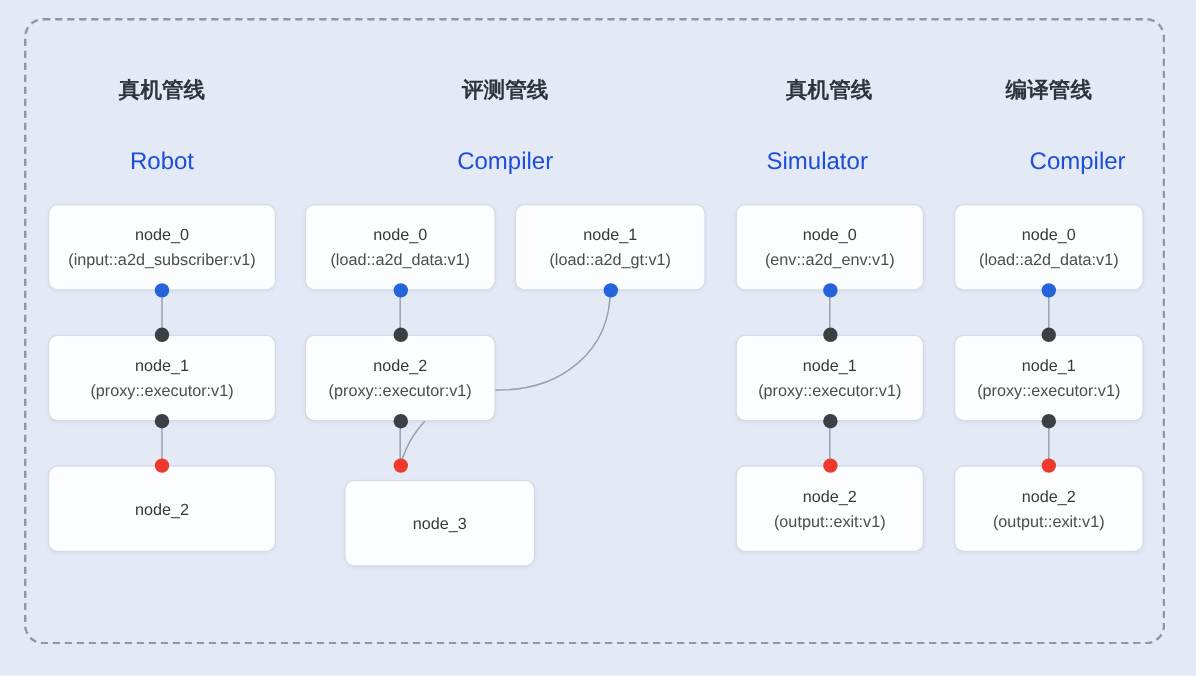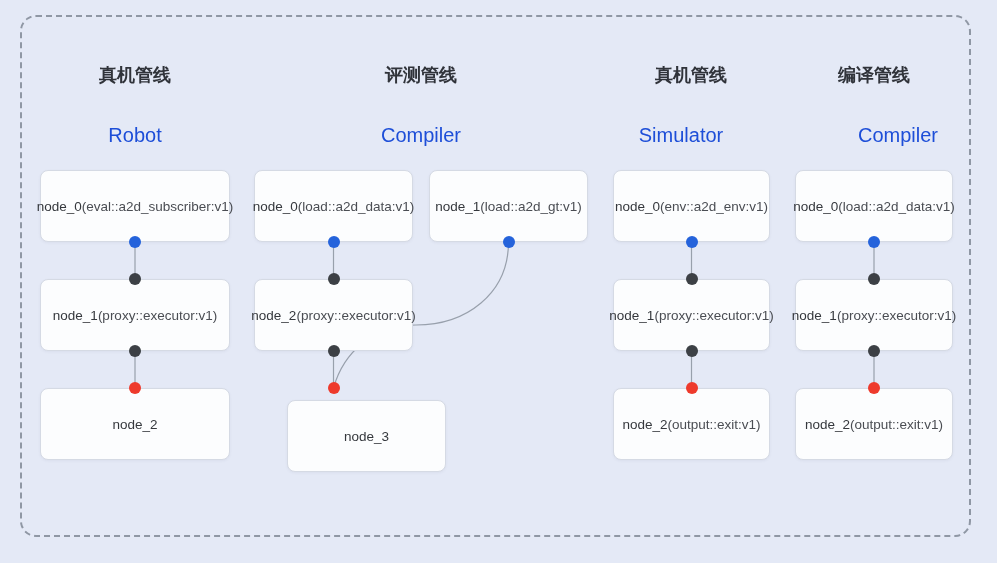--- a/index.html
+++ b/index.html
@@ -52,21 +52,21 @@
     z-index: 2;
   }
   .node {
     position: absolute;
     box-sizing: border-box;
     background: #fcfdfe;
     border: 1px solid #d5dae4;
     border-radius: 8px;
     box-shadow: 0 1px 3px rgba(60, 70, 100, 0.06);
     display: flex;
-    flex-direction: row;
+    flex-direction: column;
     justify-content: center;
     align-items: center;
     text-align: center;
     z-index: 2;
   }
   .node-label {
     font-size: 13.5px;
     line-height: 21px;
     color: #35383d;
   }
@@ -99,21 +99,21 @@
       <path d="M 691.5 242 L 691.5 279" fill="none" stroke="#98a0ac" stroke-width="1.2"></path>
       <path d="M 691.5 351 L 691.5 388" fill="none" stroke="#98a0ac" stroke-width="1.2"></path>
       <path d="M 874 242 L 874 279" fill="none" stroke="#98a0ac" stroke-width="1.2"></path>
       <path d="M 874 351 L 874 388" fill="none" stroke="#98a0ac" stroke-width="1.2"></path>
     </svg>
   <div id="diagram">
       <div class="title-zh" style="left: 135px;">真机管线</div>
       <div class="title-en" style="left: 135px;">Robot</div>
       <div class="node" style="left: 40px; top: 170px; width: 190px; height: 72px;">
         <div class="node-label">node_0</div>
-        <div class="node-type">(eval::a2d_subscriber:v1)</div>
+        <div class="node-type">(input::a2d_subscriber:v1)</div>
       </div>
       <div class="node" style="left: 40px; top: 279px; width: 190px; height: 72px;">
         <div class="node-label">node_1</div>
         <div class="node-type">(proxy::executor:v1)</div>
       </div>
       <div class="node" style="left: 40px; top: 388px; width: 190px; height: 72px;">
         <div class="node-label">node_2</div>
       </div>
       <div class="dot" style="left: 135px; top: 242px; background: rgb(37, 99, 219);"></div>
       <div class="dot" style="left: 135px; top: 279px; background: rgb(60, 64, 69);"></div>

